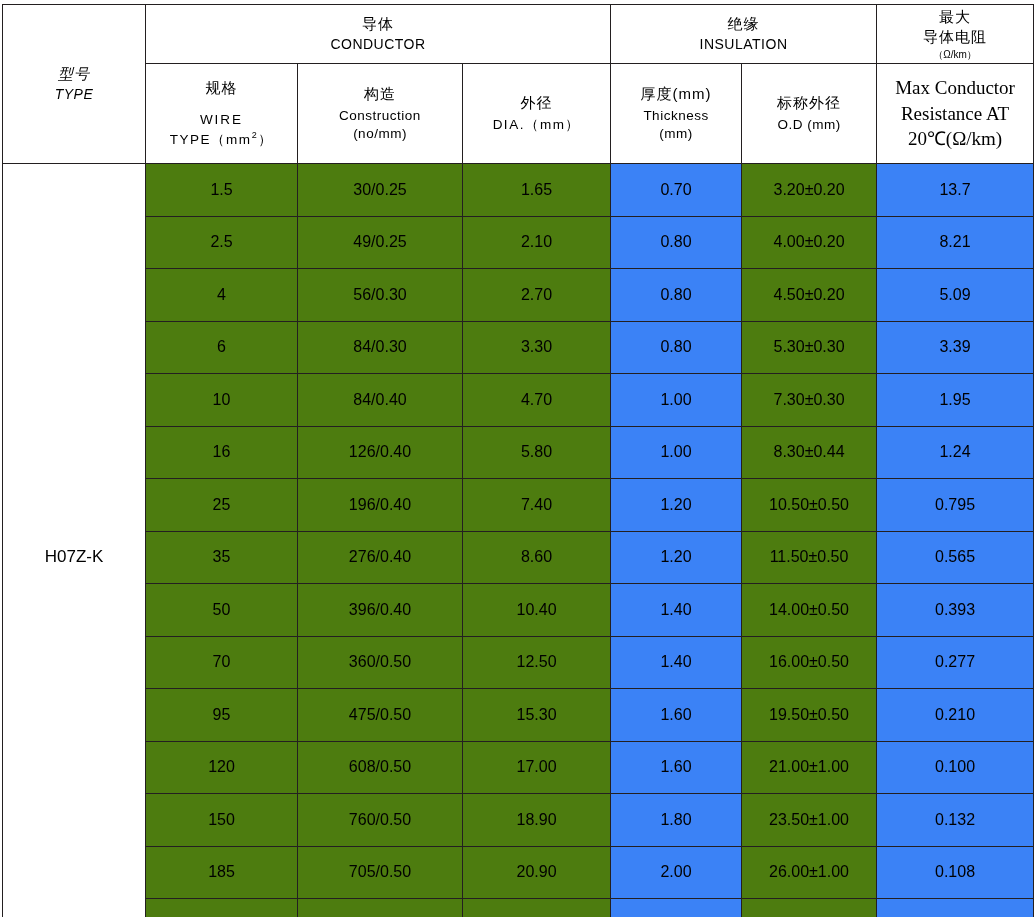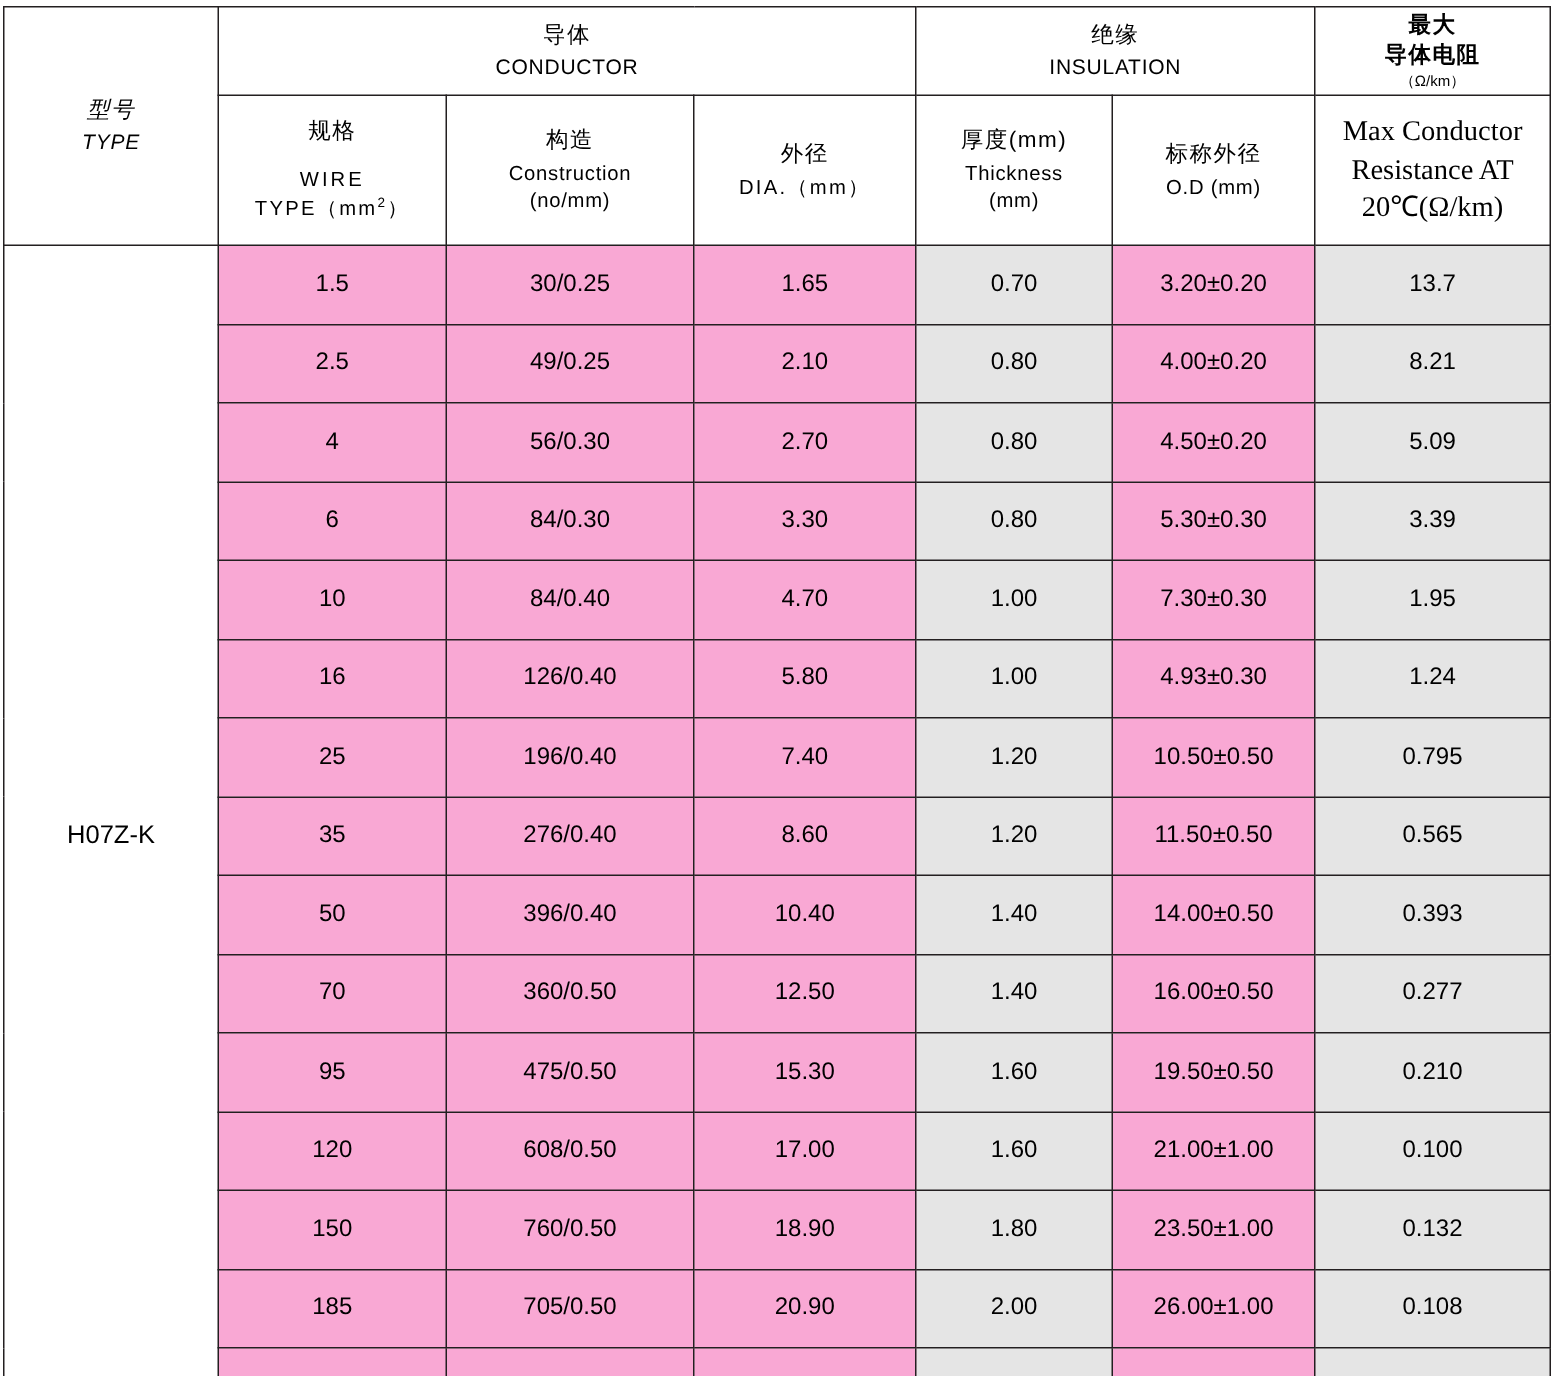--- a/index.html
+++ b/index.html
@@ -73,36 +73,35 @@
     letter-spacing: 1.5px;
   }
   .hdr-maxres {
     font-size: 19px;
     line-height: 1.45;
     font-family: Liberation Serif, serif;
   }
   .hdr-maxres-top .cn {
     font-size: 15px;
     display: block;
-    font-weight: bold;
   }
   .hdr-maxres-top .unit {
     font-size: 10px;
     display: block;
   }
   
   td.data {
     font-size: 16px;
     height: 47.5px;
   }
   td.shade {
-    background: #f9a8d4;
+    background: #4d7c0f;
   }
   td.plain {
-    background: #e5e5e5;
+    background: #3b82f6;
   }
   td.typecell {
     font-size: 17px;
     background: #ffffff;
   }
   sup {
     font-size: 9px;
     vertical-align: super;
   }
 </style>
@@ -211,21 +210,21 @@
         <td class="data shade">4.70</td>
         <td class="data plain">1.00</td>
         <td class="data shade">7.30±0.30</td>
         <td class="data plain">1.95</td>
       </tr>
       <tr>
         <td class="data shade">16</td>
         <td class="data shade">126/0.40</td>
         <td class="data shade">5.80</td>
         <td class="data plain">1.00</td>
-        <td class="data shade">4.93±0.30</td>
+        <td class="data shade">8.30±0.44</td>
         <td class="data plain">1.24</td>
       </tr>
       <tr>
         <td class="data shade">25</td>
         <td class="data shade">196/0.40</td>
         <td class="data shade">7.40</td>
         <td class="data plain">1.20</td>
         <td class="data shade">10.50±0.50</td>
         <td class="data plain">0.795</td>
       </tr>

